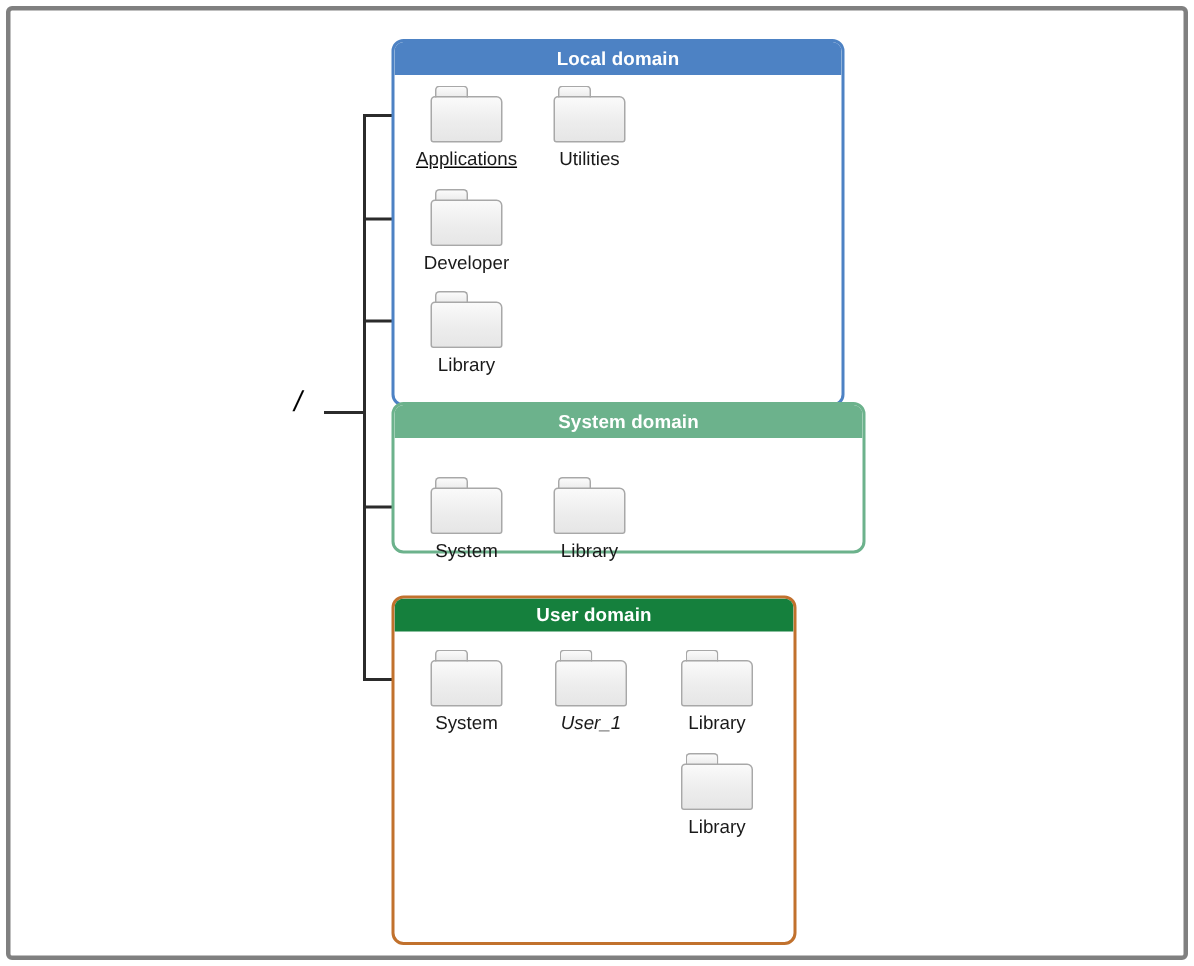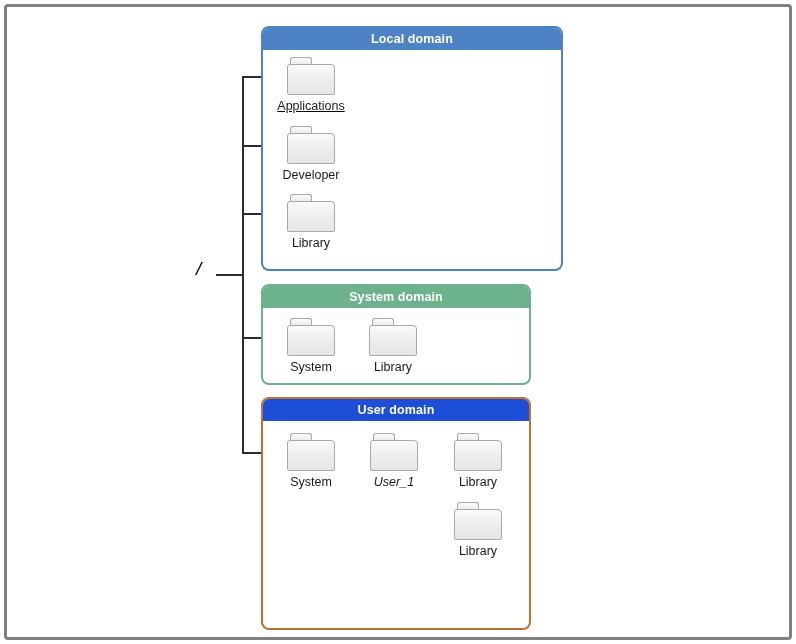--- a/index.html
+++ b/index.html
@@ -76,21 +76,21 @@
   .domain-body {
     position: relative;
     width: 100%;
   }
 
   .box-local  { border-color: #4d82c4; }
   .hdr-local  { background: #4d82c4; }
   .box-system { border-color: #6cb28c; }
   .hdr-system { background: #6cb28c; }
   .box-user   { border-color: #c1712d; }
-  .hdr-user   { background: #1d4ed8; }
+  .hdr-user   { background: #15803d; }
 
   
   .node {
     position: absolute;
     width: 86px;
     text-align: center;
   }
   .folder {
     position: relative;
     width: 48px;
@@ -164,38 +164,45 @@
 
   <div class="ln h thin" style="left:419px; top:452px; width:39px;"></div>
 
   <div class="ln h thin" style="left:419px; top:521px; width:39px;"></div>
 
   <div class="domain-box box-local" style="left:261px; top:26px; width:302px; height:245px;">
     <div class="domain-header hdr-local">Local domain</div>
     <div class="domain-body"></div>
   </div>
 
-  <div class="domain-box box-system" style="left:261px; top:284px; width:270px; height:101px;">
+  <div class="domain-box box-system" style="left:261px; top:268px; width:316px; height:101px;">
     <div class="domain-header hdr-system">System domain</div>
     <div class="domain-body"></div>
   </div>
 
   <div class="domain-box box-user" style="left:261px; top:397px; width:270px; height:233px;">
     <div class="domain-header hdr-user">User domain</div>
     <div class="domain-body"></div>
   </div>
 
   <div class="node" style="left:268px; top:57px;text-decoration:underline;">
     <div class="folder">
       <div class="tab"></div>
         <div class="body"></div>
     </div>
     <div class="label">Applications</div>
   </div>
 
+  <div class="node" style="left:350px; top:57px;">
+    <div class="folder">
+      <div class="tab"></div>
+        <div class="body"></div>
+    </div>
+    <div class="label">Utilities</div>
+  </div>
 
   <div class="node" style="left:268px; top:126px;">
     <div class="folder">
       <div class="tab"></div>
         <div class="body"></div>
     </div>
     <div class="label">Developer</div>
   </div>
 
   <div class="node" style="left:268px; top:194px;">

